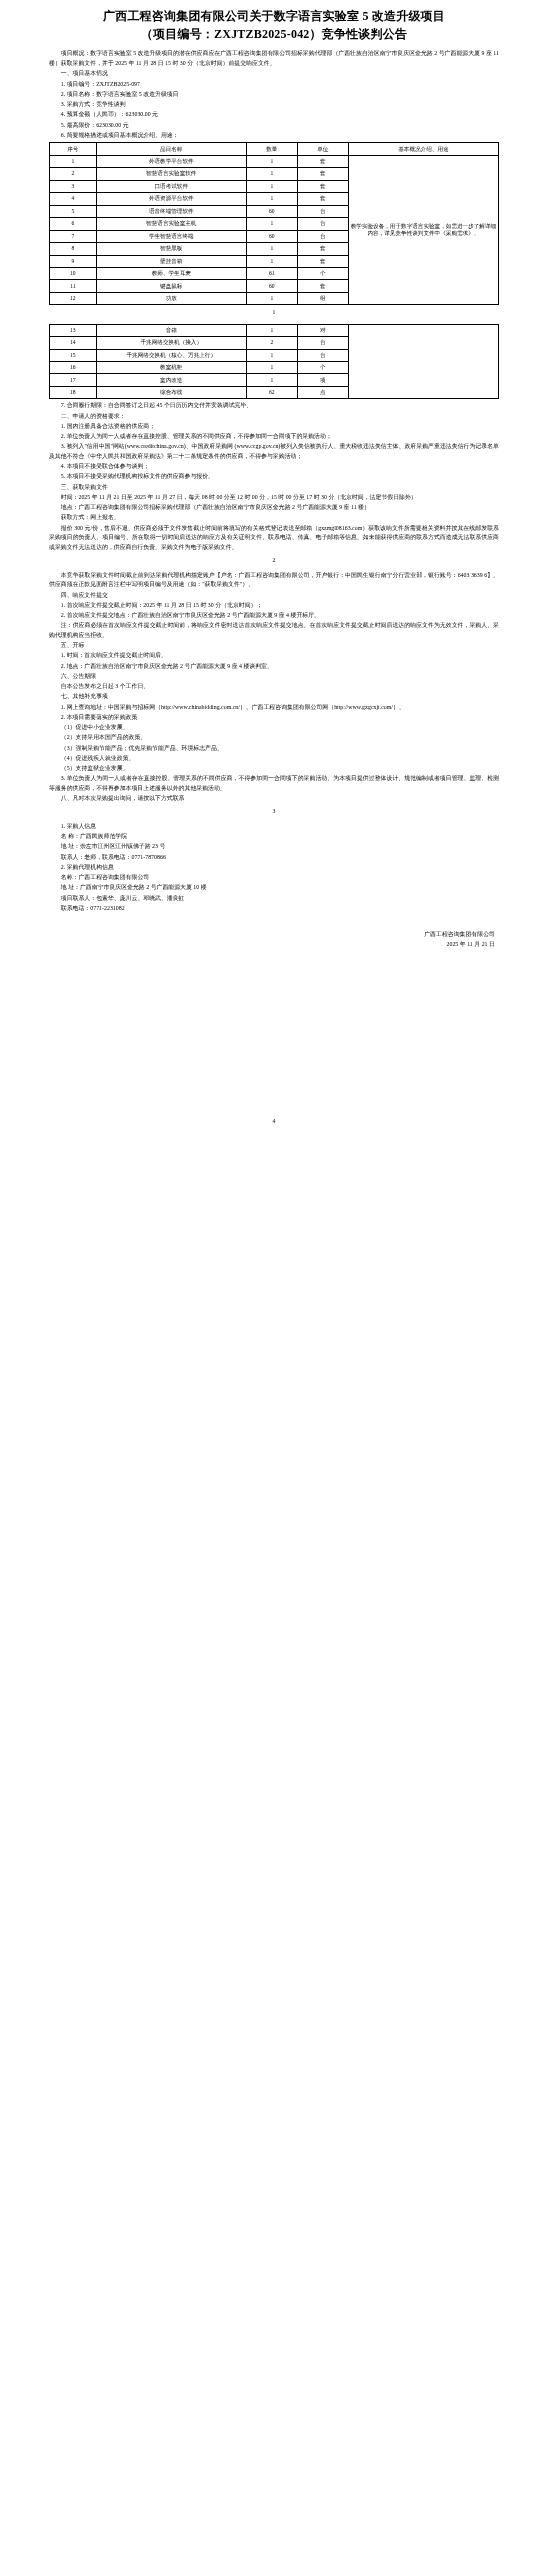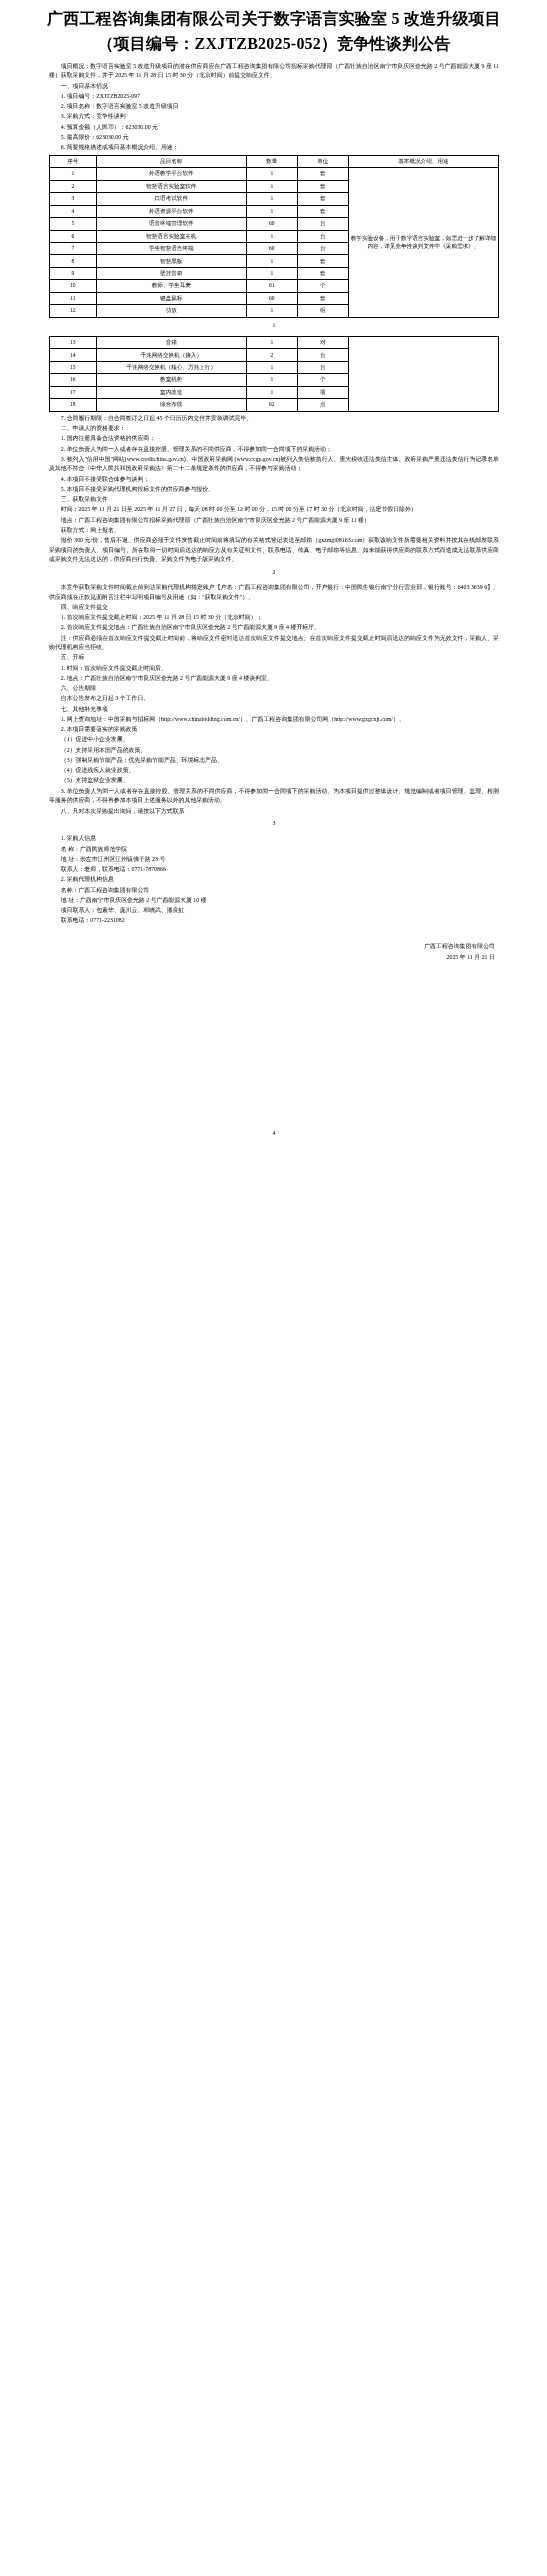--- a/index.html
+++ b/index.html
@@ -15,21 +15,21 @@
   .page {
     width: 548px;
     margin: 0 auto;
     position: relative;
     padding: 0;
     box-sizing: border-box;
   }
   .doc-title {
     text-align: center;
     font-weight: bold;
-    font-size: 16px;
+    font-size: 12px;
     line-height: 1.55;
     padding: 6.8px 41px 1.4px 41px;
     letter-spacing: 0.2px;
   }
   .doc-title .line2 {
     display: block;
   }
   .body-wrap {
     padding: 4.1px 49px 0 49px;
     box-sizing: border-box;
@@ -100,21 +100,21 @@
   }
   .bottom-space { height: 164px; }
 </style>
 </head>
 <body>
 
 <div class="page">
 
   <div class="doc-title">
     <span>广西工程咨询集团有限公司关于数字语言实验室 5 改造升级项目</span>
-    <span class="line2">（项目编号：ZXJTZB2025-052）竞争性谈判公告</span>
+    <span class="line2">（项目编号：ZXJTZB2025-042）竞争性谈判公告</span>
   </div>
 
   <div class="body-wrap">
 
     <p class="para">项目概况：数字语言实验室 5 改造升级项目的潜在供应商应在广西工程咨询集团有限公司招标采购代理部（广西壮族自治区南宁市良庆区金光路 2 号广西能源大厦 9 座 11 楼）获取采购文件，并于 2025 年 11 月 28 日 15 时 30 分（北京时间）前提交响应文件。</p>
     <p class="sec nopad">一、项目基本情况</p>
     <p class="sec">1. 项目编号：ZXJTZB2025-097</p>
     <p class="sec">2. 项目名称：数字语言实验室 5 改造升级项目</p>
     <p class="sec">3. 采购方式：竞争性谈判</p>
     <p class="sec">4. 预算金额（人民币）：623030.00 元</p>

